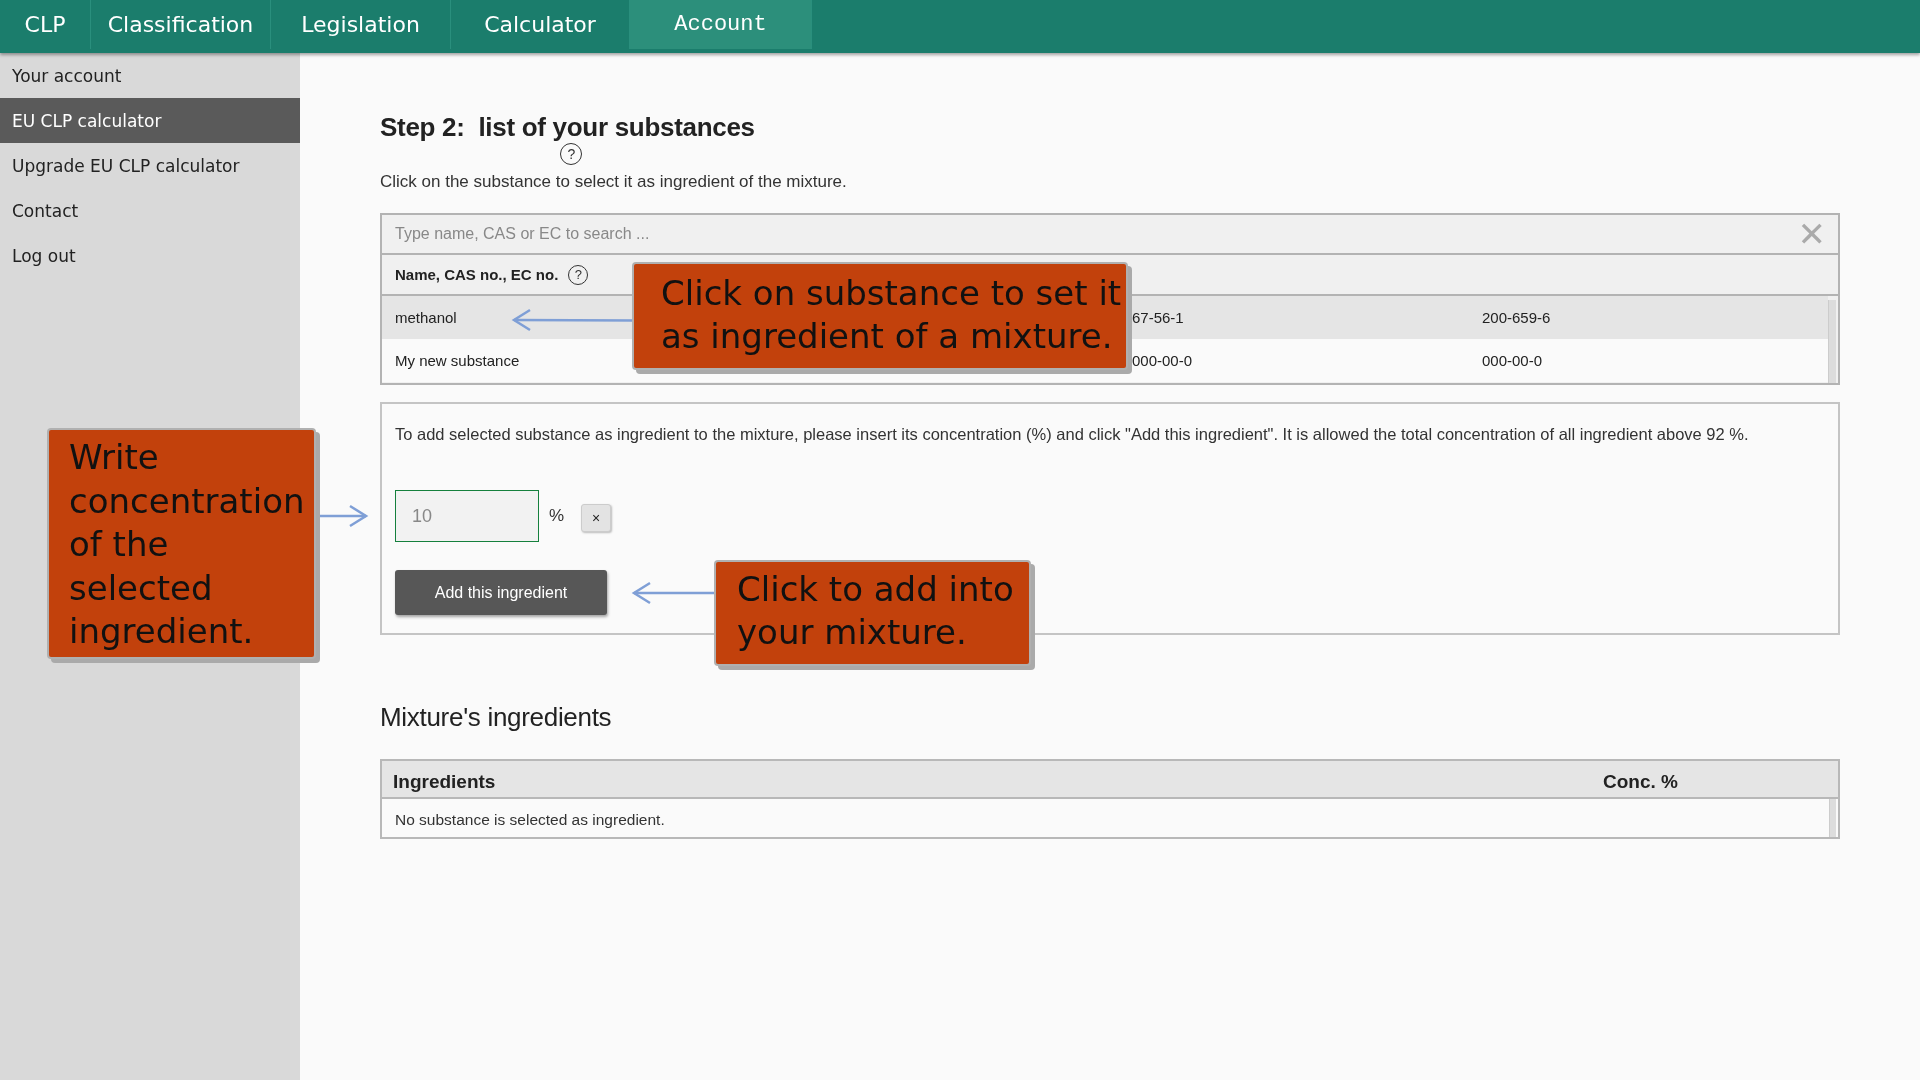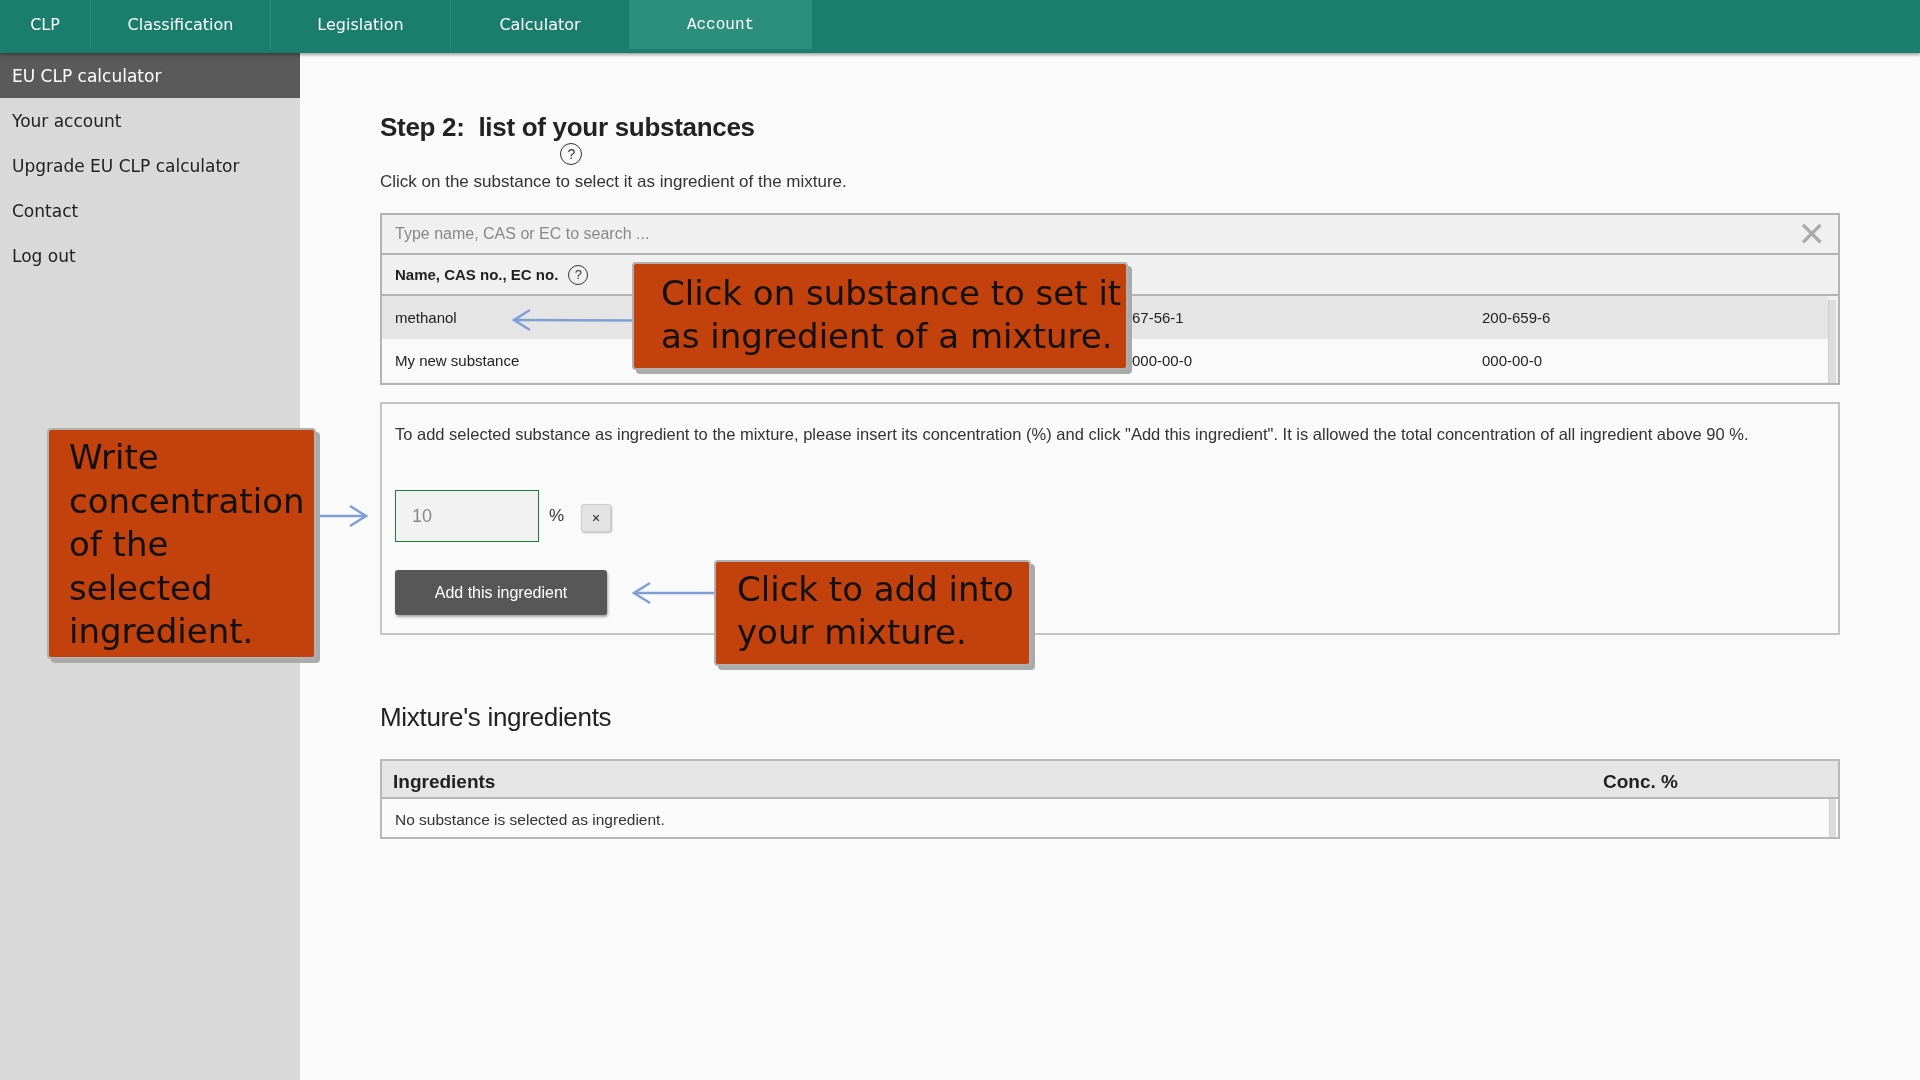--- a/index.html
+++ b/index.html
@@ -1,21 +1,21 @@
 <!DOCTYPE html>
 <html><head>
   <meta charset="utf-8">
   <style>
     * { box-sizing: border-box; margin: 0; padding: 0; }
     html, body { width: 1920px; height: 1080px; overflow: hidden; }
     body { background: #fafafa; font-family: "Liberation Sans", sans-serif; color: #222; position: relative; }
 
     
     .topnav { position: absolute; left: 0; top: 0; width: 1920px; height: 53px; background: #1b7d6c; display: flex; box-shadow: 0 2px 3px rgba(0,0,0,0.35); z-index: 5; }
-    .nav-item { height: 49px; display: flex; align-items: center; justify-content: center; color: #fff; font-family: "DejaVu Sans", sans-serif; font-size: 16px; border-right: 1px solid #2a8f7d; cursor: pointer; }
+    .nav-item { height: 49px; display: flex; align-items: center; justify-content: center; color: #fff; font-family: "DejaVu Sans", sans-serif; font-size: 22px; border-right: 1px solid #2a8f7d; cursor: pointer; }
     .nav-item.active { background: #2c8f7b; font-family: Liberation Mono, monospace; }
 
     
     .sidebar { position: absolute; left: 0; top: 53px; width: 300px; height: 1027px; background: #d9d9d9; }
     .side-item { height: 45px; display: flex; align-items: center; padding-left: 12px; font-family: "DejaVu Sans", sans-serif; font-size: 17px; color: #222; cursor: pointer; }
     .side-item.active { background: #5a5a5a; color: #fff; }
 
     
     .main { position: absolute; left: 380px; top: 0; width: 1460px; }
     .step-title { position: absolute; left: 0; top: 112px; font-size: 26px; font-weight: bold; color: #222; white-space: nowrap; display: flex; align-items: center; letter-spacing: -0.3px; flex-direction: column; }
@@ -64,22 +64,22 @@
 
 <div class="topnav">
   <div class="nav-item" style="width:91px">CLP</div>
   <div class="nav-item" style="width:180px">Classification</div>
   <div class="nav-item" style="width:180px">Legislation</div>
   <div class="nav-item" style="width:179px">Calculator</div>
   <div class="nav-item active" style="width:182px">Account</div>
 </div>
 
 <div class="sidebar">
+  <div class="side-item">Your account</div>
   <div class="side-item active">EU CLP calculator</div>
-  <div class="side-item">Your account</div>
   <div class="side-item">Upgrade EU CLP calculator</div>
   <div class="side-item">Contact</div>
   <div class="side-item">Log out</div>
 </div>
 
 <div class="main">
   <div class="step-title">
     <span style="white-space:pre">Step 2:  list of your substances</span>
     <span class="help-icon">?</span>
   </div>
@@ -101,21 +101,21 @@
     </div>
     <div class="data-row plain">
       <span class="col-name">My new substance</span>
       <span class="col-cas">000-00-0</span>
       <span class="col-ec">000-00-0</span>
     </div>
     <div class="scrollbar"></div>
   </div>
 
   <div class="conc-box">
-    <div class="conc-text">To add selected substance as ingredient to the mixture, please insert its concentration (%) and click "Add this ingredient". It is allowed the total concentration of all ingredient above 90 %.</div>
+    <div class="conc-text">To add selected substance as ingredient to the mixture, please insert its concentration (%) and click "Add this ingredient". It is allowed the total concentration of all ingredient above 92 %.</div>
     <input class="conc-input" type="text" value="10" style="">
     <span class="pct-label">%</span>
     <div class="clear-conc">×</div>
     <button class="add-btn">Add this ingredient</button>
   </div>
 
   <div class="mix-title">Mixture's ingredients</div>
   <div class="mix-table">
     <div class="mix-head">
       <span class="h1">Ingredients</span>

